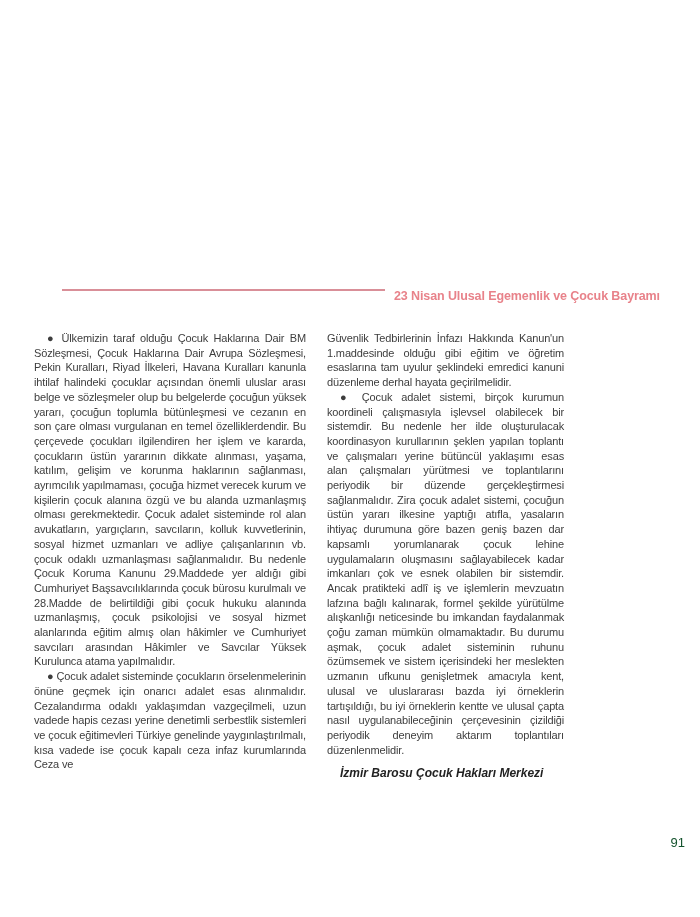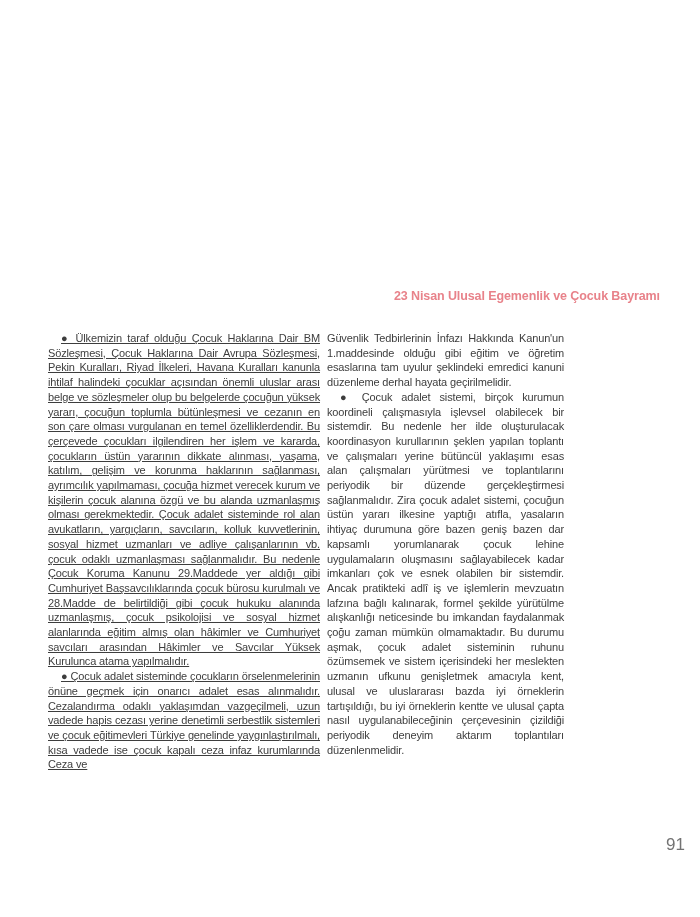--- a/index.html
+++ b/index.html
@@ -16,22 +16,21 @@
     position: absolute;
     inset: 0;
     background: #ffffff;
   }
   .header {
     position: absolute;
     top: 289px;
     left: 62px;
     right: 40px;
     display: flex;
-    align-items: flex-end;
-    flex-direction: column;
+    align-items: flex-start;
   }
   .header-rule {
     flex: 1;
     height: 2px;
     background: #d98f98;
     margin-right: 9px;
   }
   .header-title {
     color: #e8828a;
     font-size: 12.5px;
@@ -43,56 +42,57 @@
     position: absolute;
     top: 331px;
     font-size: 11px;
     line-height: 14.7px;
     color: #3d3d3d;
     text-align: justify;
     letter-spacing: -0.15px;
     hyphens: auto;
     -webkit-hyphens: auto;
   }
-  .col-left  { left: 48px;  width: 272px; text-decoration: underline; }
+  .col-left  { left: 34px;  width: 272px; }
   .col-right { left: 327px; width: 237px; }
   .para { margin: 0; }
   .para.bulleted { text-indent: 13px; }
   .signature {
     margin: 9px 0 0 13px;
     font-weight: bold;
     font-style: italic;
     font-size: 12px;
     color: #222222;
     text-align: left;
     letter-spacing: 0;
   }
   .page-number {
     position: absolute;
     top: 835px;
     right: 15px;
-    font-size: 17px;
-    color: #737373;
+    font-size: 13px;
+    color: #14532d;
   }
 </style>
 </head>
 <body>
 
 <div class="page">
 
   <div class="header">
     <div class="header-rule"></div>
     <div class="header-title">23 Nisan Ulusal Egemenlik ve Çocuk Bayramı</div>
   </div>
 
   <div class="col col-left">
     <p class="para bulleted">● Ülkemizin taraf olduğu Çocuk Haklarına Dair BM Sözleşmesi, Çocuk Haklarına Dair Avrupa Sözleşmesi, Pekin Kuralları, Riyad İlkeleri, Havana Kuralları kanunla ihtilaf halindeki çocuklar açısından önemli uluslar arası belge ve sözleşmeler olup bu belgelerde çocuğun yüksek yararı, çocuğun toplumla bütünleşmesi ve cezanın en son çare olması vurgulanan en temel özelliklerdendir. Bu çerçevede çocukları ilgilendiren her işlem ve kararda, çocukların üstün yararının dikkate alınması, yaşama, katılım, gelişim ve korunma haklarının sağlanması, ayrımcılık yapılmaması, çocuğa hizmet verecek kurum ve kişilerin çocuk alanına özgü ve bu alanda uzmanlaşmış olması gerekmektedir. Çocuk adalet sisteminde rol alan avukatların, yargıçların, savcıların, kolluk kuvvetlerinin, sosyal hizmet uzmanları ve adliye çalışanlarının vb. çocuk odaklı uzmanlaşması sağlanmalıdır. Bu nedenle Çocuk Koruma Kanunu 29.Maddede yer aldığı gibi Cumhuriyet Başsavcılıklarında çocuk bürosu kurulmalı ve 28.Madde de belirtildiği gibi çocuk hukuku alanında uzmanlaşmış, çocuk psikolojisi ve sosyal hizmet alanlarında eğitim almış olan hâkimler ve Cumhuriyet savcıları arasından Hâkimler ve Savcılar Yüksek Kurulunca atama yapılmalıdır.</p>
     <p class="para bulleted">● Çocuk adalet sisteminde çocukların örselenmelerinin önüne geçmek için onarıcı adalet esas alınmalıdır. Cezalandırma odaklı yaklaşımdan vazgeçilmeli, uzun vadede hapis cezası yerine denetimli serbestlik sistemleri ve çocuk eğitimevleri Türkiye genelinde yaygınlaştırılmalı, kısa vadede ise çocuk kapalı ceza infaz kurumlarında Ceza ve</p>
   </div>
 
   <div class="col col-right">
     <p class="para">Güvenlik Tedbirlerinin İnfazı Hakkında Kanun'un 1.maddesinde olduğu gibi eğitim ve öğretim esaslarına tam uyulur şeklindeki emredici kanuni düzenleme derhal hayata geçirilmelidir.</p>
     <p class="para bulleted">● Çocuk adalet sistemi, birçok kurumun koordineli çalışmasıyla işlevsel olabilecek bir sistemdir. Bu nedenle her ilde oluşturulacak koordinasyon kurullarının şeklen yapılan toplantı ve çalışmaları yerine bütüncül yaklaşımı esas alan çalışmaları yürütmesi ve toplantılarını periyodik bir düzende gerçekleştirmesi sağlanmalıdır. Zira çocuk adalet sistemi, çocuğun üstün yararı ilkesine yaptığı atıfla, yasaların ihtiyaç durumuna göre bazen geniş bazen dar kapsamlı yorumlanarak çocuk lehine uygulamaların oluşmasını sağlayabilecek kadar imkanları çok ve esnek olabilen bir sistemdir. Ancak pratikteki adlî iş ve işlemlerin mevzuatın lafzına bağlı kalınarak, formel şekilde yürütülme alışkanlığı neticesinde bu imkandan faydalanmak çoğu zaman mümkün olmamaktadır. Bu durumu aşmak, çocuk adalet sisteminin ruhunu özümsemek ve sistem içerisindeki her meslekten uzmanın ufkunu genişletmek amacıyla kent, ulusal ve uluslararası bazda iyi örneklerin tartışıldığı, bu iyi örneklerin kentte ve ulusal çapta nasıl uygulanabileceğinin çerçevesinin çizildiği periyodik deneyim aktarım toplantıları düzenlenmelidir.</p>
+    <p class="signature">İzmir Barosu Çocuk Hakları Merkezi</p>
   </div>
 
   <div class="page-number">91</div>
 
 </div>
 
 </body></html>

